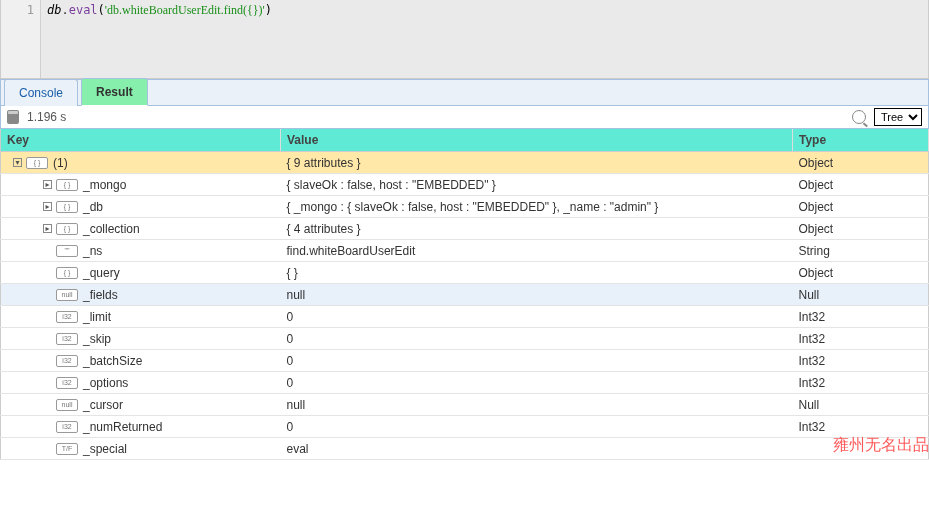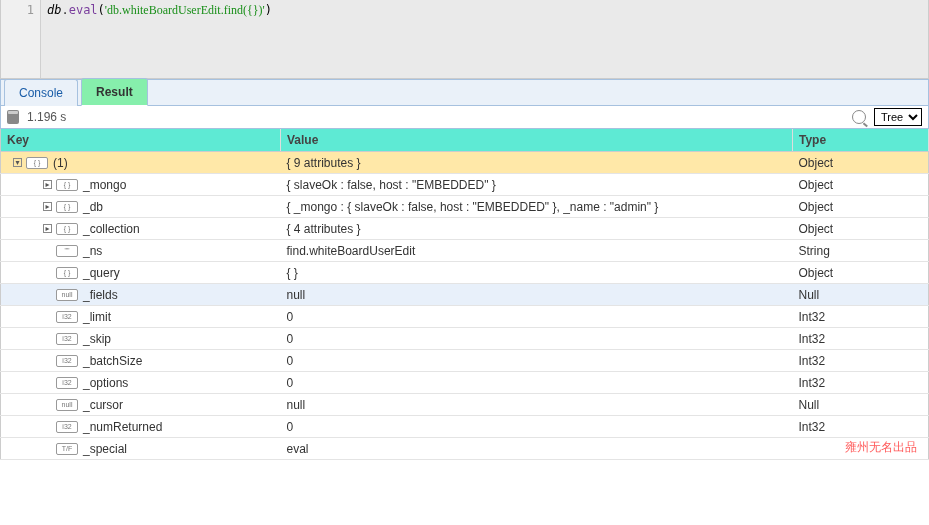--- a/index.html
+++ b/index.html
@@ -36,21 +36,21 @@
     col.type-col { width: 136px; }
     
     .keycell { display:flex; align-items:center; }
     .toggle { width:9px; height:9px; border:1px solid #888; margin-right:4px; display:inline-flex; align-items:center; justify-content:center; font-size:8px; line-height:8px; color:#555; cursor:pointer; flex-shrink:0; }
     .toggle.exp::before { content:"▾"; font-size:8px; }
     .toggle.col::before { content:"▸"; font-size:8px; }
     .toggle.blank { border:none; }
     .typeicon { display:inline-block; min-width:22px; height:12px; border:1px solid #999; font-size:7px; line-height:10px; text-align:center; color:#777; margin-right:5px; border-radius:2px; background:#fff; flex-shrink:0; font-family:Arial; letter-spacing:0; }
     .indent { display:inline-block; flex-shrink:0; }
     
-    .watermark { position:absolute; right:12px; bottom:4px; color:#ff3b3b; font-size:12px; font-family: "Microsoft YaHei", sans-serif; pointer-events:none; opacity:0.85; }
+    .watermark { position:absolute; right:0; bottom:4px; color:#ff3b3b; font-size:16px; font-family: "Microsoft YaHei", sans-serif; pointer-events:none; opacity:0.85; }
     .wrap { position: relative; width:929px; }
   </style>
 </head>
 <body>
 
 <div class="wrap">
 
   <div class="editor">
     <div class="gutter">1</div>
     <div class="code-line"><span class="tok-obj">db</span><span>.</span><span class="tok-method">eval</span><span class="tok-paren">(</span><span class="tok-str">'db.whiteBoardUserEdit.find({})'</span><span class="tok-paren">)</span></div>

